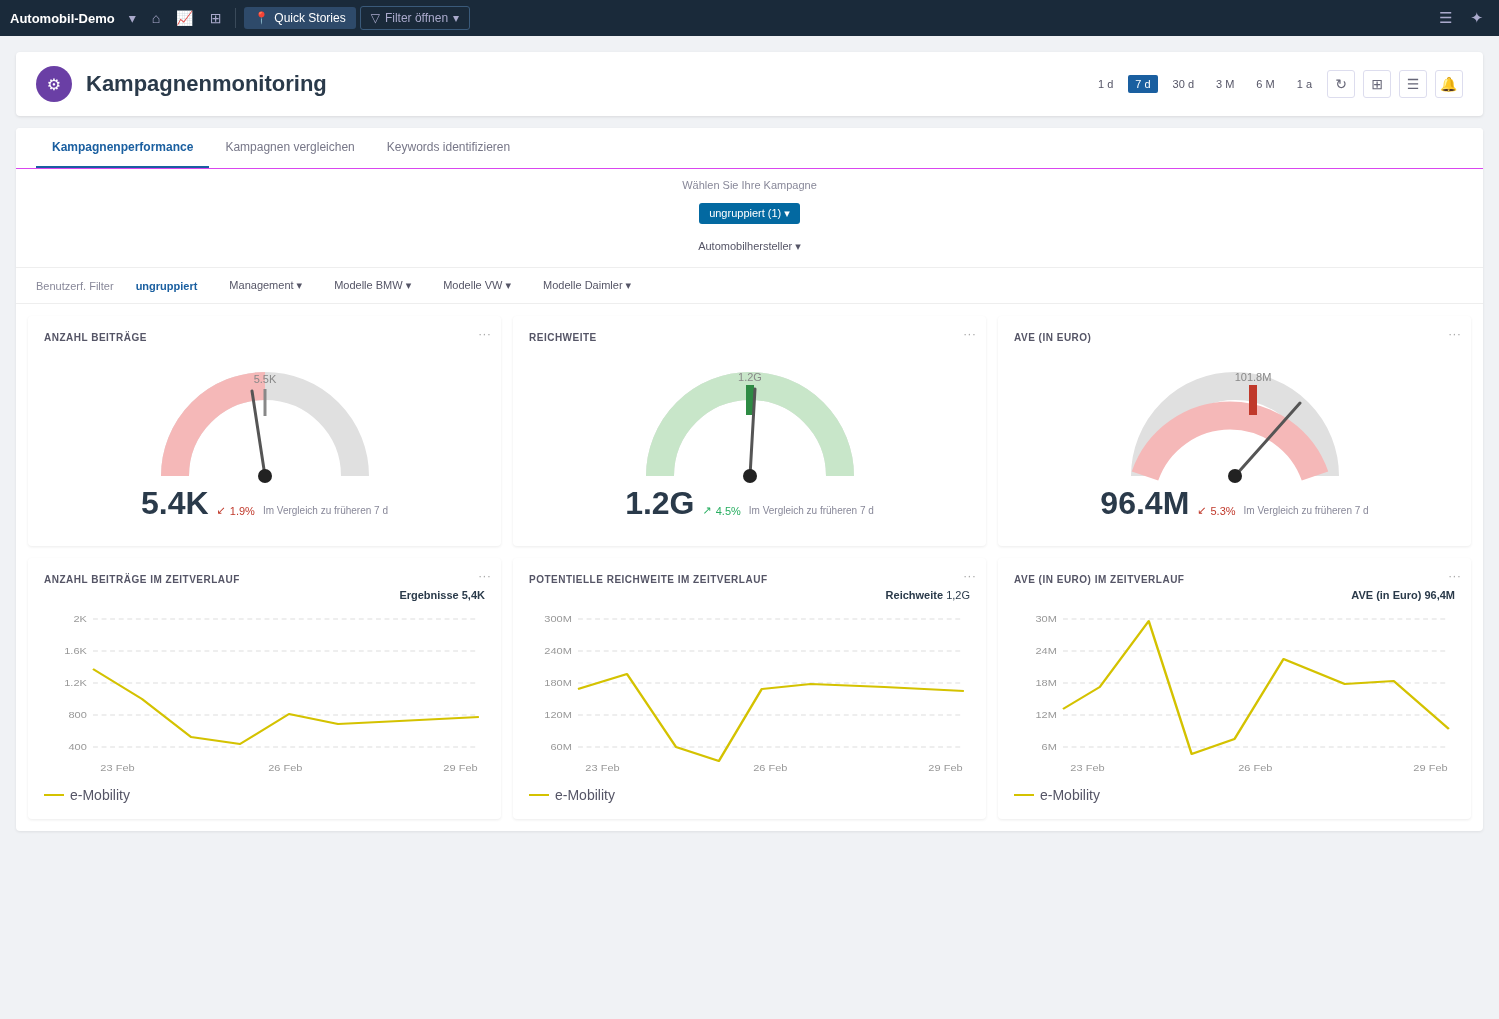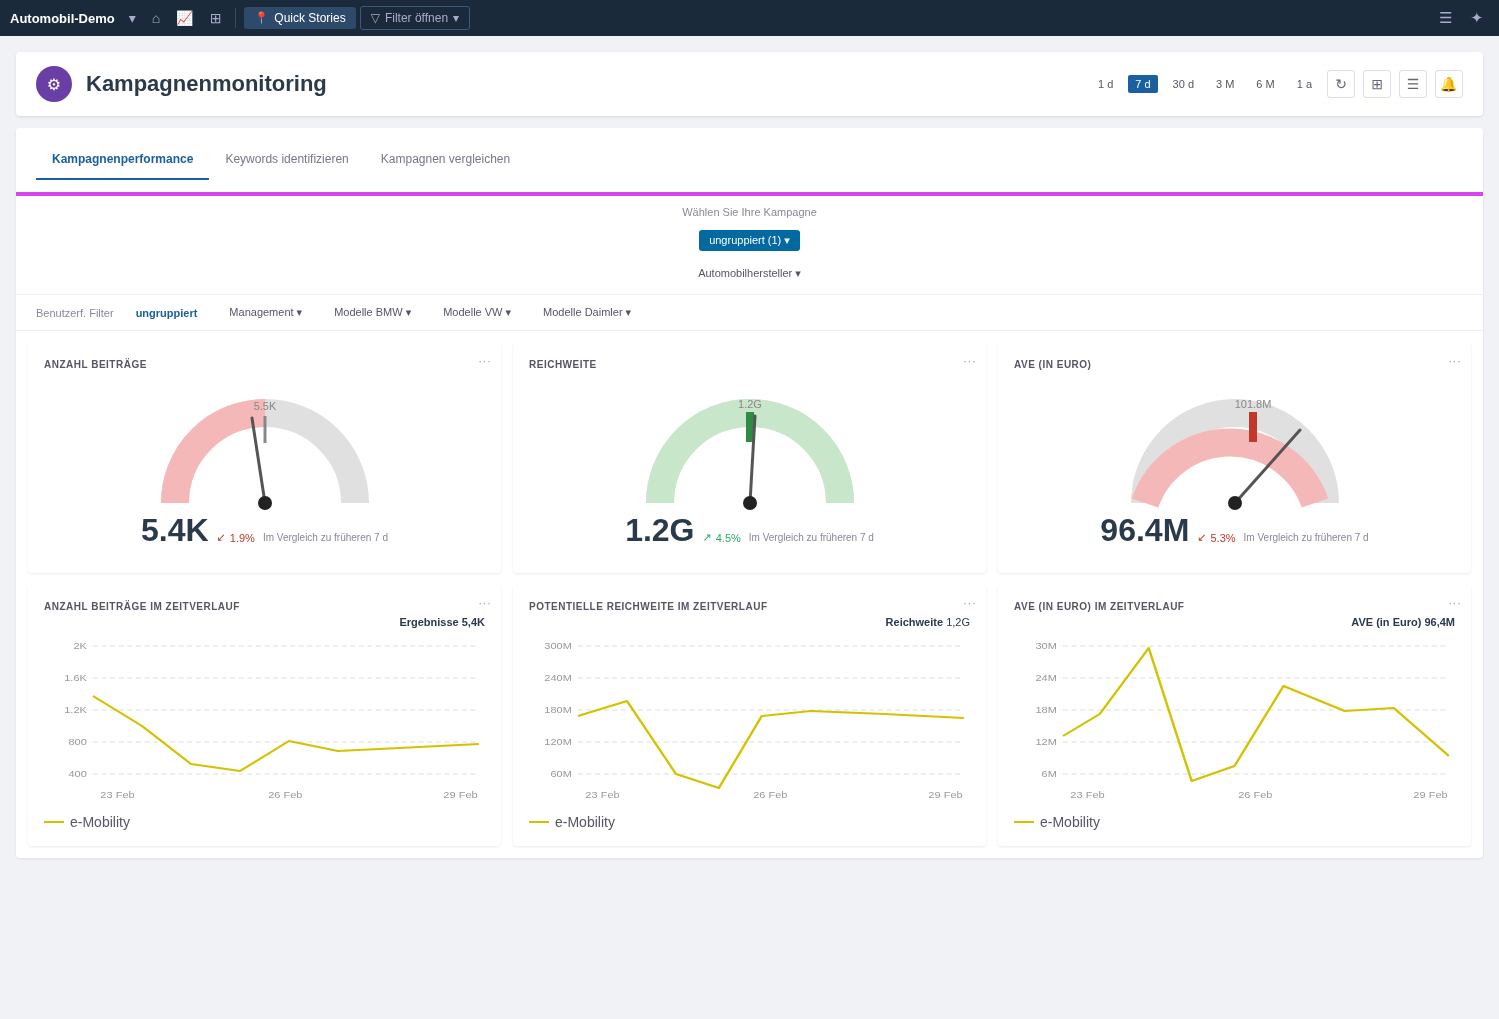--- a/index.html
+++ b/index.html
@@ -114,24 +114,24 @@
       display: flex; align-items: center; justify-content: center;
       cursor: pointer;
       background: #fff;
       color: #667;
       font-size: 14px;
     }
 
     
     .tabs-bar {
       background: #fff;
-      padding: 12px 20px;
+      padding: 0 20px;
       display: flex;
       gap: 0;
-      border-bottom: 4px solid #d946ef;
+      border-bottom: 1px solid #d946ef;
       margin-bottom: 0;
     }
     .tab-item {
       padding: 12px 16px;
       font-size: 12px;
       cursor: pointer;
       color: #778;
       border-bottom: 2px solid transparent;
       white-space: nowrap;
     }
@@ -343,22 +343,22 @@
       <div class="header-action-btn">⊞</div>
       <div class="header-action-btn">☰</div>
       <div class="header-action-btn">🔔</div>
     </div>
   </div>
 
   <div class="section-wrapper">
 
     <div class="tabs-bar">
       <div class="tab-item active">Kampagnenperformance</div>
+      <div class="tab-item">Kampagnen vergleichen</div>
       <div class="tab-item">Keywords identifizieren</div>
-      <div class="tab-item">Kampagnen vergleichen</div>
     </div>
 
     <div class="filters-row">
       <span class="filter-label">Wählen Sie Ihre Kampagne</span>
       <button class="filter-btn selected">ungruppiert (1) ▾</button>
       <button class="filter-btn plain">Automobilhersteller ▾</button>
     </div>
 
     <div class="custom-filter-row">
       <span class="custom-filter-label">Benutzerf. Filter</span>

